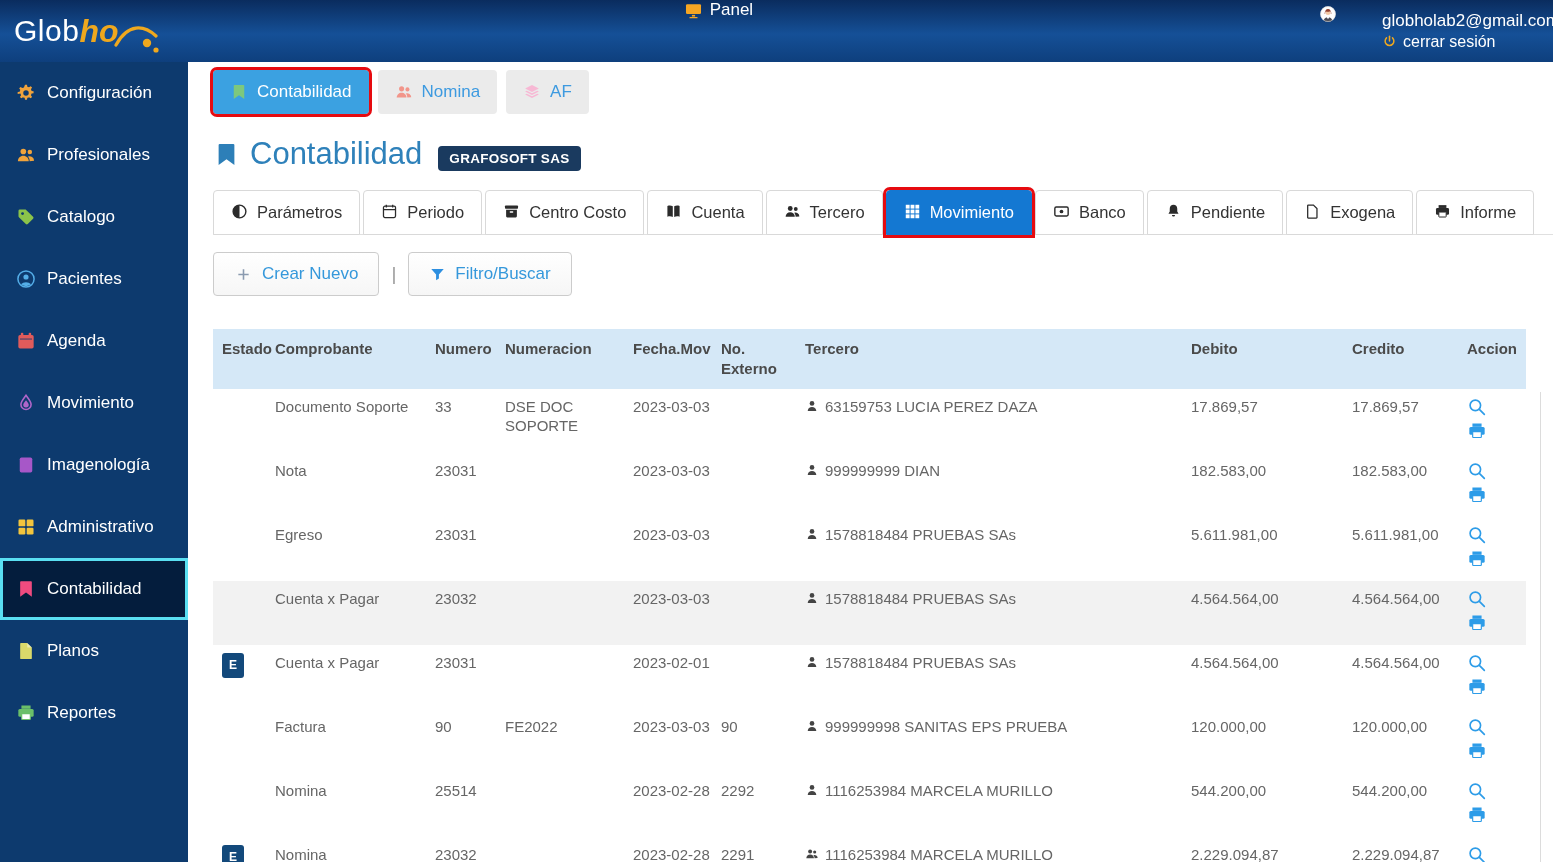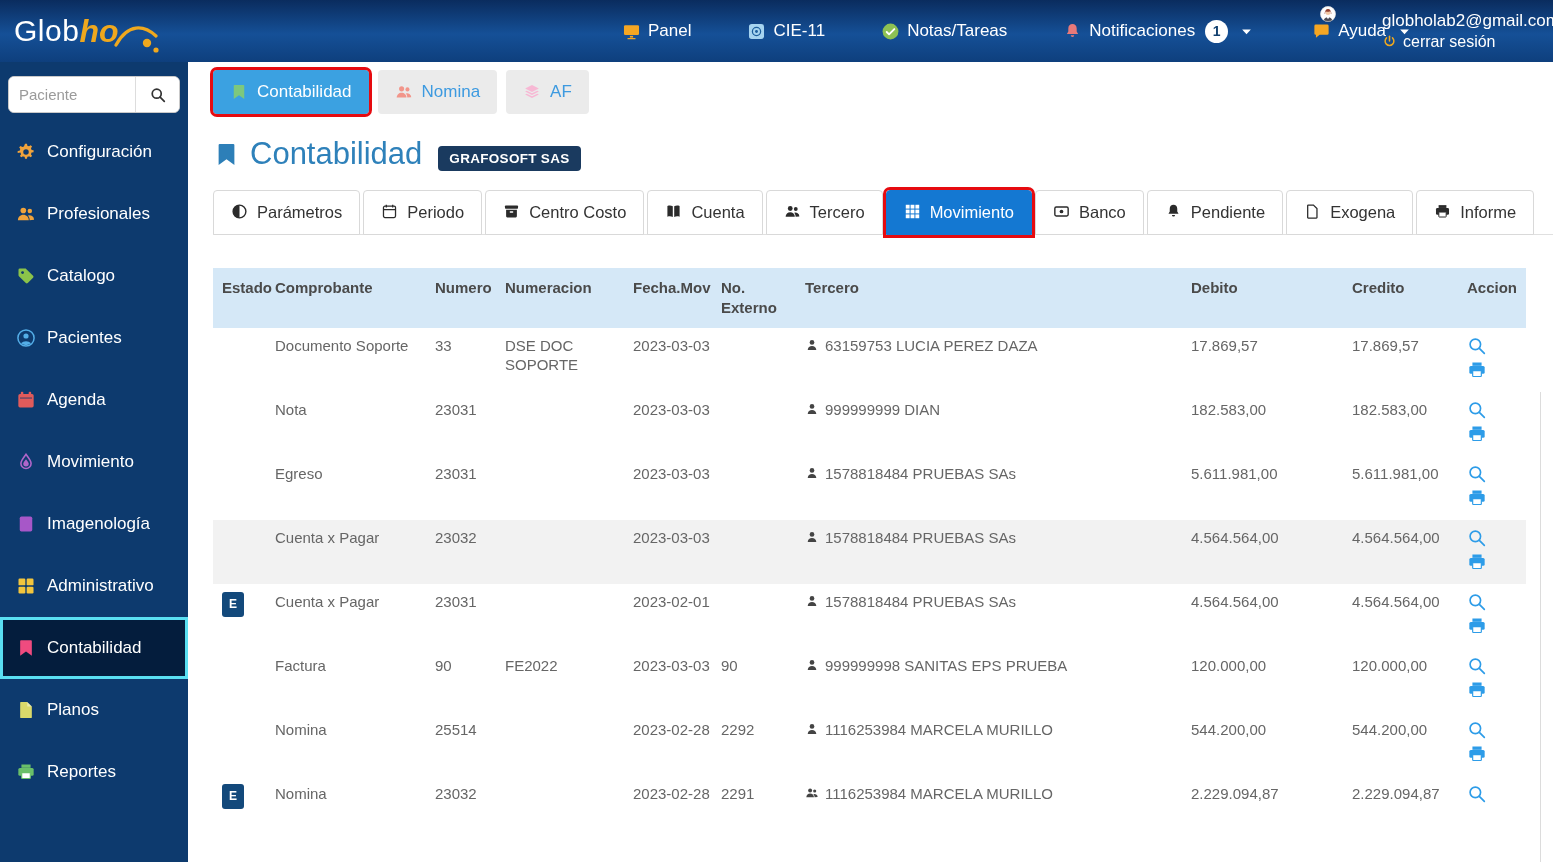--- a/index.html
+++ b/index.html
@@ -7,21 +7,21 @@
   .page { position:relative; width:1553px; height:862px; overflow:hidden; background:#fff; }
 
   
   .topbar { position:absolute; top:0; left:0; width:1553px; height:62px;
     background:linear-gradient(180deg,#0a2c5e 0%,#155097 55%,#0e3f7d 100%);
     display:flex; align-items:center; color:#fff; }
   .logo { display:flex; align-items:flex-start; padding-left:14px; width:200px; white-space:nowrap; }
   .logo-glob { font-size:30px; font-weight:400; color:#fff; letter-spacing:.5px; line-height:56px; }
   .logo-ho { font-size:32px; font-style:italic; font-weight:700; color:#efa81e; line-height:56px; }
   .logo-swoosh { margin-top:18px; margin-left:-4px; }
-  .mainnav { position:absolute; left:622px; top:0; height:62px; display:flex; align-items:center; gap:56px; white-space:nowrap; }
+  .mainnav { position:absolute; left:622px; top:0; height:62px; display:flex; align-items:center; gap:40px; white-space:nowrap;flex-direction:column; }
   .nav-item { display:flex; align-items:center; gap:7px; font-size:17px; cursor:pointer; }
   .nav-item [data-icon]{ font-size:19px; display:inline-flex; }
   .nav-badge { background:#fff; color:#12406f; width:23px; height:23px; border-radius:50%;
     display:inline-flex; align-items:center; justify-content:center; font-size:14px; font-weight:700; margin-left:3px;}
   .nav-caret { font-size:12px; display:inline-flex; margin-left:2px; }
   .userarea { position:absolute; left:1320px; top:0; height:62px; display:flex; align-items:center; gap:12px; white-space:nowrap; }
   .avatar { width:50px; height:50px; display:inline-flex; }
   .user-texts { display:flex; flex-direction:column; line-height:21px; }
   .user-email { font-size:17px; }
   .logout { display:flex; align-items:center; gap:6px; font-size:16px; cursor:pointer; }
@@ -195,31 +195,20 @@
                 <path d="M7.2 6.2a7 7 0 109.6 0"></path>
               </svg>
             </span>
           <span>cerrar sesión</span>
         </span>
       </div>
     </div>
   </header>
 
   <aside class="sidebar">
-    <div class="searchbox">
-      <input type="text" placeholder="Paciente" style="">
-      <button class="searchbtn">
-          <span data-icon="search">
-            <svg viewBox="0 0 24 24" fill="none" stroke="currentColor" stroke-width="2.3">
-              <circle cx="10.3" cy="10.3" r="6"></circle>
-              <path d="M14.8 14.8l5.6 5.6" stroke-linecap="round"></path>
-            </svg>
-          </span>
-        </button>
-    </div>
     <div class="side-item">
       <span data-icon="gear" style="color:#f0a33c">
           <svg viewBox="0 0 24 24">
             <path fill="currentColor" fill-rule="evenodd" d="M10.8 2h2.4l.4 2.4a7.6 7.6 0 012 .8l2-1.4 1.7 1.7-1.4 2a7.6 7.6 0 01.8 2l2.4.4v2.4l-2.4.4a7.6 7.6 0 01-.8 2l1.4 2-1.7 1.7-2-1.4a7.6 7.6 0 01-2 .8l-.4 2.4h-2.4l-.4-2.4a7.6 7.6 0 01-2-.8l-2 1.4-1.7-1.7 1.4-2a7.6 7.6 0 01-.8-2L2 13.2v-2.4l2.4-.4a7.6 7.6 0 01.8-2l-1.4-2 1.7-1.7 2 1.4a7.6 7.6 0 012-.8zM12 8.7a3.3 3.3 0 100 6.6 3.3 3.3 0 000-6.6z"></path>
           </svg>
         </span>
       <span>Configuración</span>
     </div>
     <div class="side-item">
       <span data-icon="users" style="color:#f0a33c">
@@ -459,20 +448,39 @@
             <svg viewBox="0 0 24 24" fill="currentColor">
               <path d="M6.5 3h11v4h-11z"></path>
               <rect x="2.8" y="7.2" width="18.4" height="9.3" rx="1.8"></rect>
               <rect x="6.8" y="12.8" width="10.4" height="7" rx="0.8" fill="#fff" stroke="currentColor" stroke-width="1.4"></rect>
             </svg>
           </span>
         <span>Informe</span>
       </div>
     </div>
 
+    <div class="toolbar">
+      <button class="tool-btn">
+        <span class="plus" data-icon="plus">
+            <svg viewBox="0 0 24 24" fill="currentColor">
+              <path d="M11 5.5h2v5.5h5.5v2H13v5.5h-2V13H5.5v-2H11z"></path>
+            </svg>
+          </span>
+        <span>Crear Nuevo</span>
+      </button>
+      <span class="tool-sep">|</span>
+      <button class="tool-btn">
+        <span class="funnel" data-icon="funnel">
+            <svg viewBox="0 0 24 24" fill="currentColor">
+              <path d="M3.2 4.2h17.6l-6.8 7.9v5.6l-4 2.3v-7.9z"></path>
+            </svg>
+          </span>
+        <span>Filtro/Buscar</span>
+      </button>
+    </div>
 
     <table class="mov">
       <colgroup>
         <col style="width:62px">
           <col style="width:160px">
           <col style="width:70px">
           <col style="width:128px">
         <col style="width:88px">
           <col style="width:84px">
           <col style="width:386px">

